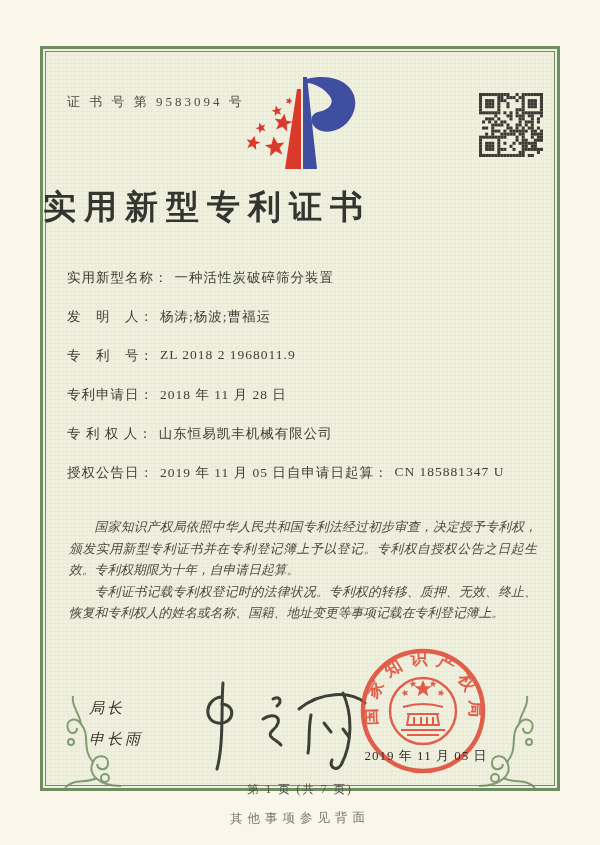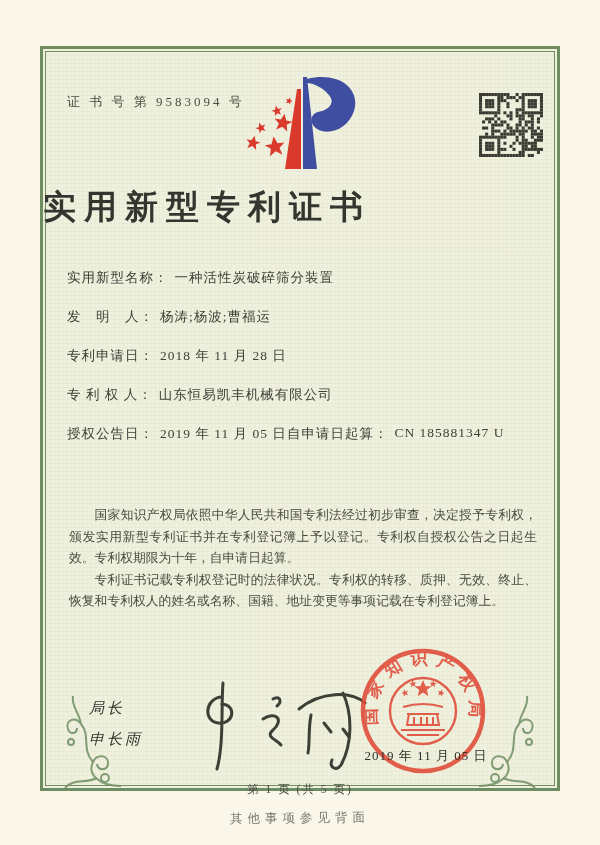--- a/index.html
+++ b/index.html
@@ -31,23 +31,24 @@
     letter-spacing:8px; color:#35352f;
   }
   .fields { position:absolute; left:24px; top:220px; width:474px; }
   .frow { height:39px; display:flex; align-items:flex-start;
           font-size:13.5px; color:#3f3f38; letter-spacing:1px; }
   .frow .lbl { flex:0 0 auto; }
   .frow .val { margin-left:6px; }
   .frow.double { justify-content:flex-start; }
   .pair { display:flex; }
   .bodytext {
-    position:absolute; left:26px; top:456px; width:468px;
+    position:absolute; left:26px; top:468px; width:468px;
     font-size:12.8px; line-height:21.5px; text-align:justify;
     color:#4a4a40;
+    font-style:italic;
   }
   .bodytext p { text-indent:2em; margin:0; }
   .signer {
     position:absolute; left:46px; top:643px;
     font-size:15px; line-height:31px; letter-spacing:3px; color:#33332d;
     font-family:"Liberation Sans","DejaVu Sans",sans-serif;
     font-style:italic;
   }
   .signature { position:absolute; left:150px; top:628px; width:180px; height:95px; }
   .seal { position:absolute; left:314px; top:596px; width:132px; height:132px; opacity:.88; }
@@ -346,20 +347,24 @@
   <div class="fields">
     <div class="frow">
       <span class="lbl">实用新型名称：</span>
       <span class="val">一种活性炭破碎筛分装置</span>
     </div>
     <div class="frow">
       <span class="lbl">发　明　人：</span>
       <span class="val">杨涛;杨波;曹福运</span>
     </div>
     <div class="frow">
+      <span class="lbl">专　利　号：</span>
+      <span class="val">ZL 2018 2 1968011.9</span>
+    </div>
+    <div class="frow">
       <span class="lbl">专利申请日：</span>
       <span class="val">2018 年 11 月 28 日</span>
     </div>
     <div class="frow">
       <span class="lbl">专 利 权 人：</span>
       <span class="val">山东恒易凯丰机械有限公司</span>
     </div>
     <div class="frow double">
       <span class="pair">
         <span class="lbl">授权公告日：</span>
@@ -424,21 +429,21 @@
           <path d="M57,72 L57,80 M64,72 L64,80 M70,72 L70,80 M76,72 L76,80"></path>
           <path d="M44,85 L88,85"></path>
           <path d="M50,90 L82,90"></path>
         </g>
       </g>
     </svg>
   </div>
 
   <div class="seal-date">2019 年 11 月 05 日</div>
 
-  <div class="page-info">第 1 页 (共 5 页)</div>
+  <div class="page-info">第 1 页 (共 7 页)</div>
 
   <div class="flourish left">
     <svg width="86" height="106" viewBox="0 0 86 106">
       <g fill="none" stroke="#6e8e62" stroke-width="2" opacity=".85">
         <path d="M80,100 C58,100 46,88 52,76 C56,67 68,69 67,78 C66,85 57,85 56,78"></path>
         <path d="M52,76 C40,62 50,50 40,38 C34,30 24,34 27,43 C29,49 36,48 36,42"></path>
         <path d="M56,92 C44,98 32,92 24,102"></path>
         <path d="M40,38 C38,26 30,20 32,10"></path>
         <circle cx="64" cy="92" r="4"></circle>
         <circle cx="30" cy="56" r="3"></circle>

